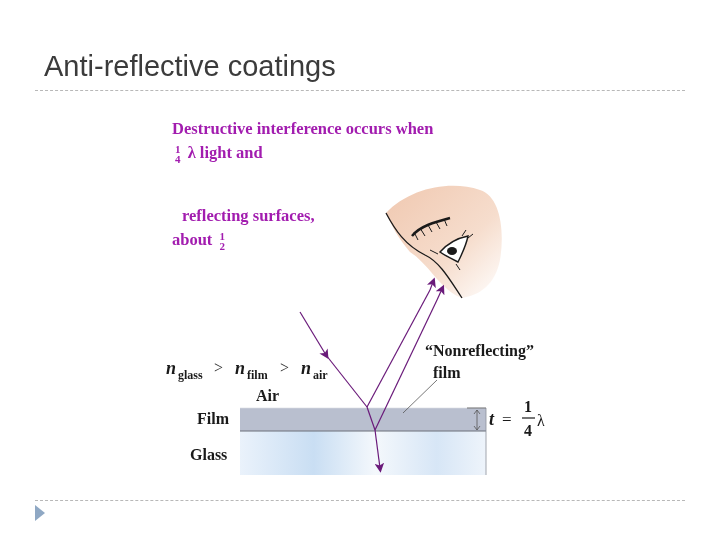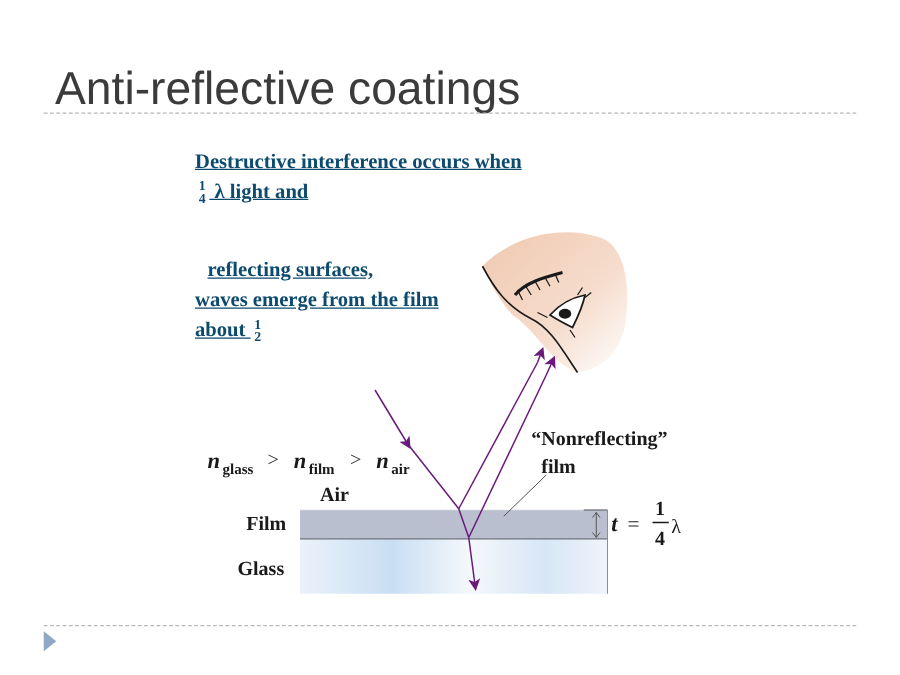--- a/index.html
+++ b/index.html
@@ -1,21 +1,21 @@
 <!DOCTYPE html>
 <html><head>
 <meta charset="utf-8">
 <style>
   html, body { margin: 0; padding: 0; background: #ffffff; }
   body { width: 720px; height: 540px; position: relative; overflow: hidden; font-family: "Liberation Sans", sans-serif; }
-  .title { position: absolute; left: 44px; top: 50px; font-size: 37px; color: #3b3b3b; font-family: "Liberation Sans", sans-serif; white-space: nowrap; }
+  .title { position: absolute; left: 44px; top: 50px; font-size: 29px; color: #3b3b3b; font-family: "Liberation Sans", sans-serif; white-space: nowrap; }
   .rule { position: absolute; left: 35px; width: 650px; height: 0; border-top: 1px dashed #b8b8b8; }
   .bullet { position: absolute; left: 35px; top: 505px; width: 0; height: 0; border-top: 8px solid transparent; border-bottom: 8px solid transparent; border-left: 10px solid #8fa8c4; }
   .figure { position: absolute; left: 0; top: 0; width: 720px; height: 540px; }
-  .caption { position: absolute; left: 156px; top: 117px; font-family: "Liberation Serif", serif; font-weight: bold; font-size: 16.5px; line-height: 24px; color: #0c4a6e; white-space: nowrap; text-decoration: underline; }
+  .caption { position: absolute; left: 172px; top: 117px; font-family: "Liberation Serif", serif; font-weight: bold; font-size: 16.5px; line-height: 24px; color: #a21caf; white-space: nowrap; }
   .caption .line { display: block; height: 24px; }
   .frac { display: inline-block; vertical-align: middle; text-align: center; font-size: 11px; line-height: 10px; margin: 0 3px; }
   .frac span { display: block; }
   .svgtext { font-family: "Liberation Serif", serif; font-weight: bold; fill: #1a1a1a; }
 </style>
 </head>
 <body>
 
 <div class="title">Anti-reflective coatings</div>
 <div class="rule" style="top:90px;"></div>
@@ -105,21 +105,20 @@
       <text x="537" y="426" font-size="16" fill="#1a1a1a" font-family="Liberation Serif, serif">λ</text>
     </g>
   </svg>
 
   <div class="caption">
     <span class="line">Destructive interference occurs when</span>
     <span class="line">
       <span class="frac"><span>1</span><span>4</span></span><span> λ light and</span>
     </span>
     <span class="line" style="padding-left:10px;margin-top:39px;">reflecting surfaces,</span>
-    <span class="line">waves emerge from the film</span>
     <span class="line">
       <span>about </span><span class="frac"><span>1</span><span>2</span></span>
     </span>
   </div>
 </div>
 
 <div class="rule" style="top:500px;"></div>
 <div class="bullet"></div>
 
 </body></html>

